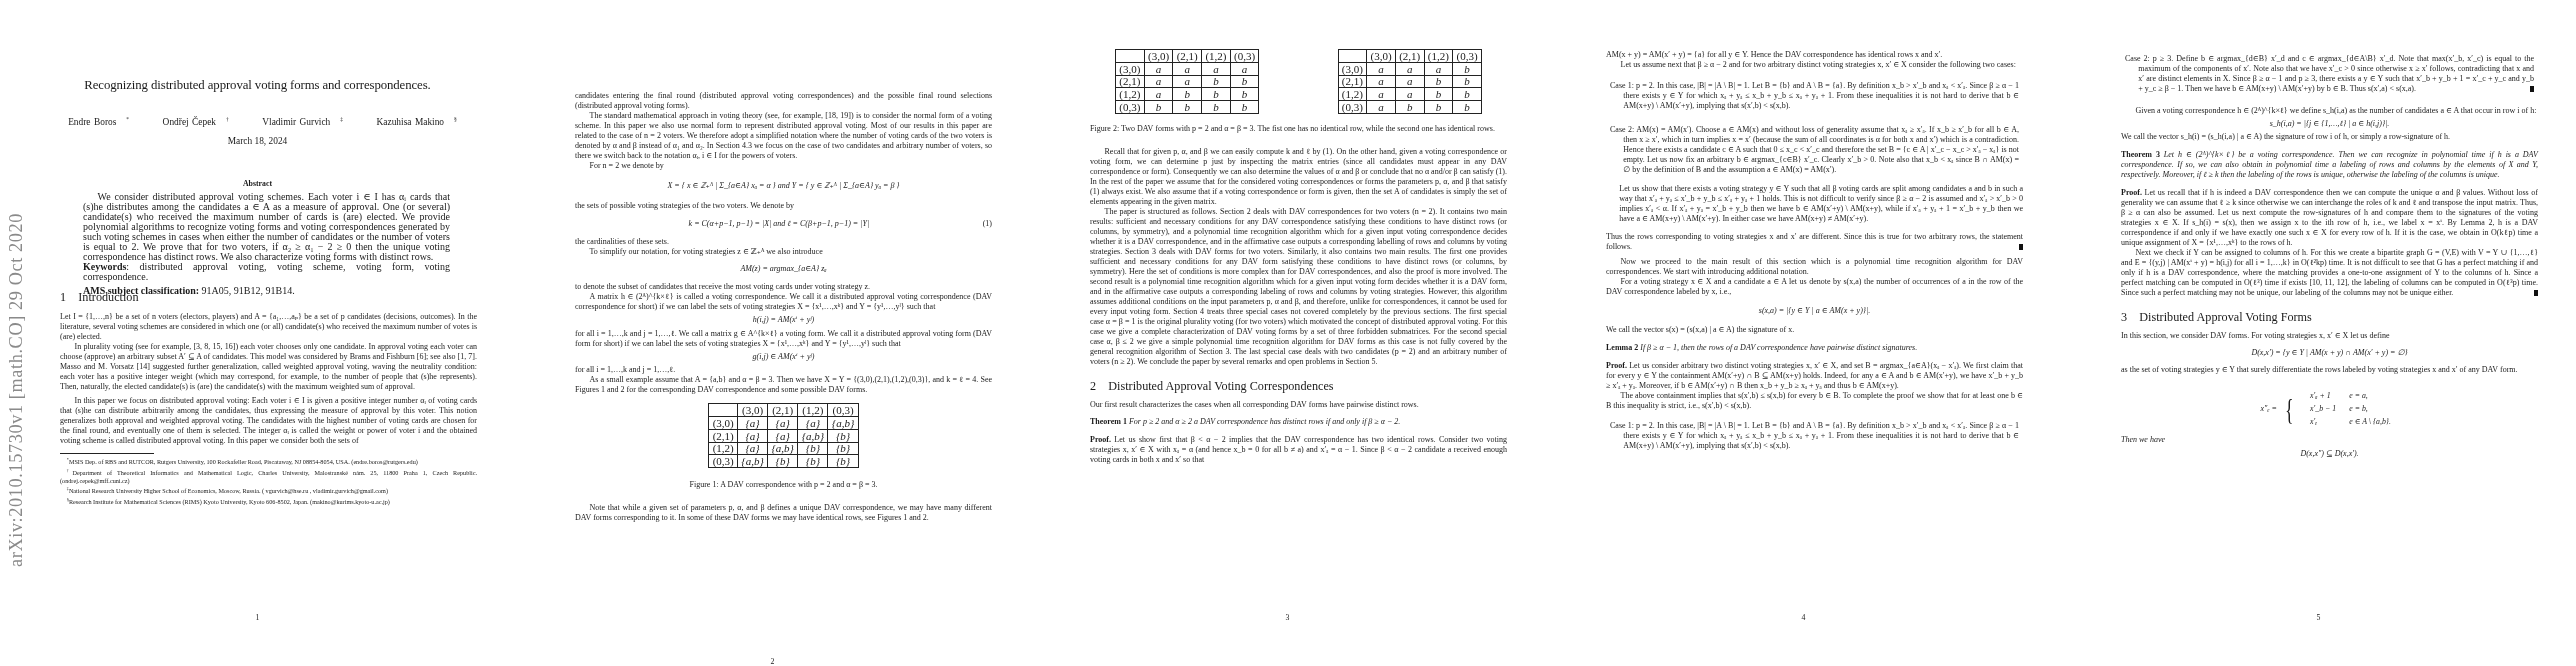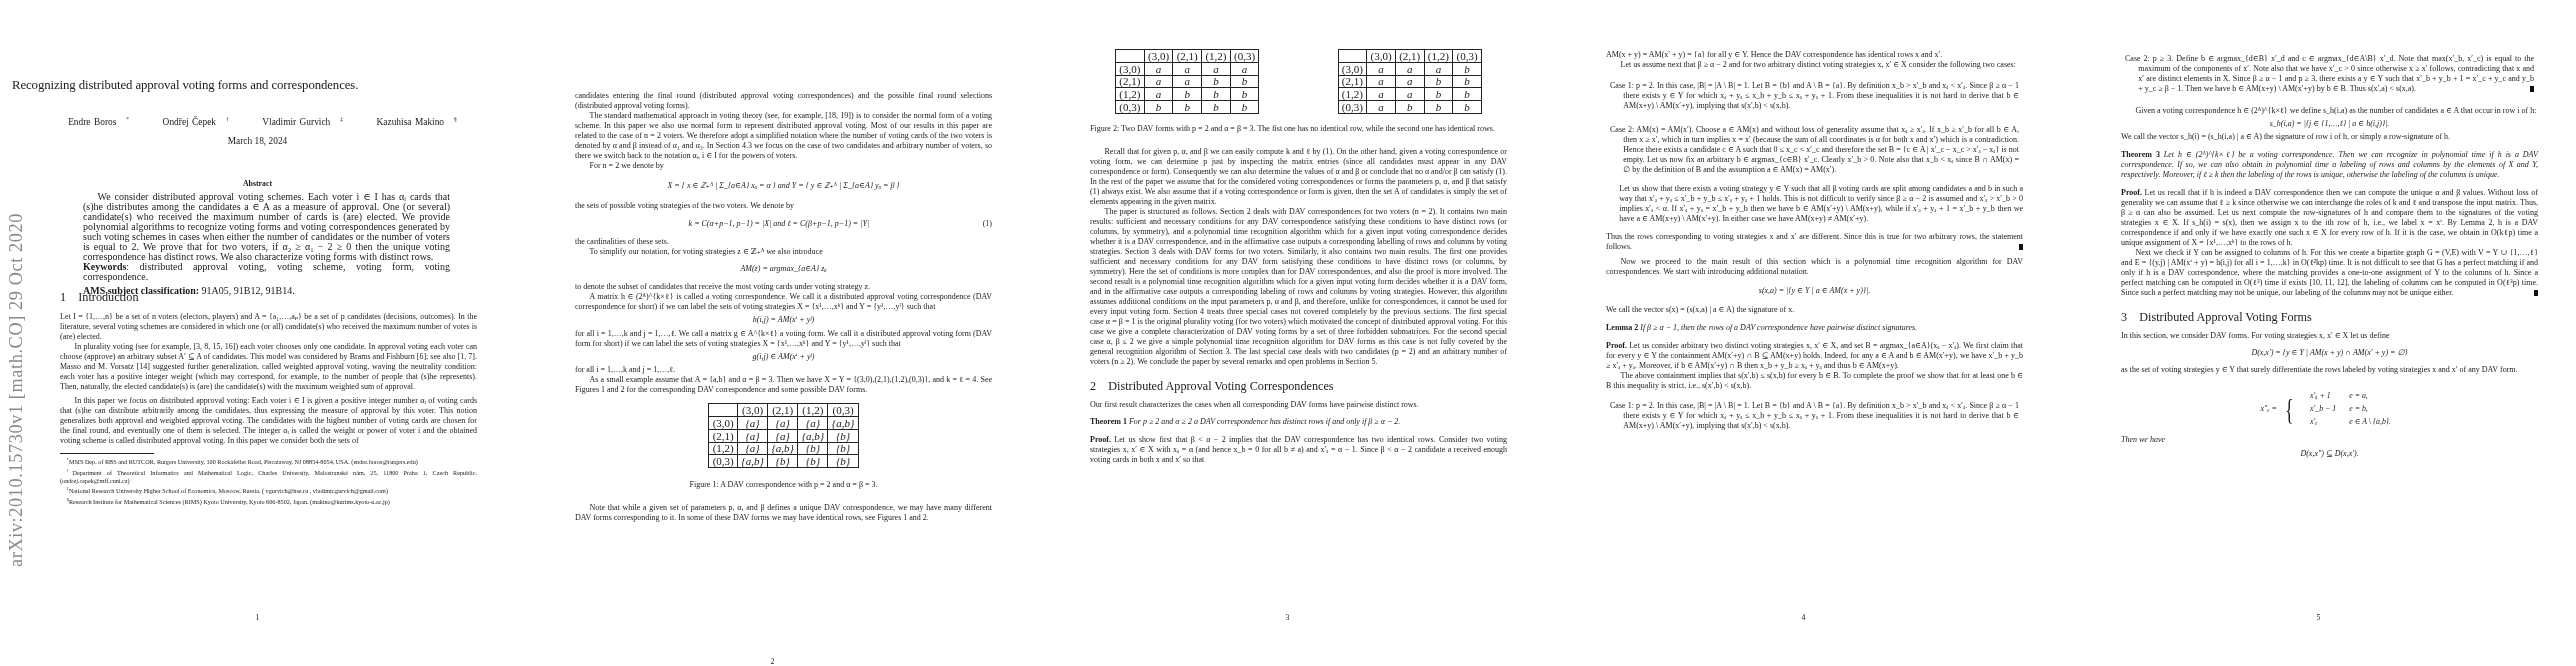--- a/index.html
+++ b/index.html
@@ -5,21 +5,21 @@
   html, body { margin:0; padding:0; background:#ffffff; }
   body { width:2576px; height:667px; position:relative; overflow:hidden;
          font-family:"Liberation Serif","DejaVu Serif",serif; color:#1a1a1a; }
   .page { position:absolute; top:0; width:515px; height:667px; background:#fff; }
   .p1 { left:0; } .p2 { left:515px;margin-top:44px; } .p3 { left:1030px; } .p4 { left:1546px; } .p5 { left:2061px; }
   .txt { position:absolute; left:60px; width:417px; font-size:8px; line-height:10px; text-align:justify; }
   .para { margin:0; text-indent:14.5px; }
   .noind { text-indent:0; }
   .gap { height:4.4px; }
   .pnum { position:absolute; top:613px; left:0; width:515px; text-align:center; font-size:7.8px; }
-  .title { position:absolute; top:78px; left:12px; width:515px; text-align:left; font-size:12.8px; letter-spacing:-0.1px; }
+  .title { position:absolute; top:78px; left:0; width:515px; text-align:center; font-size:12.8px; letter-spacing:-0.1px; }
   .authors { position:absolute; top:116px; left:0; width:515px; text-align:center; font-size:9.4px; word-spacing:1.1px; }
   .authors span { margin:0 10px; }
   .authors sup { font-size:5.6px; }
   .date { position:absolute; top:136px; left:0; width:515px; text-align:center; font-size:9.4px; }
   .abs-h { position:absolute; top:179px; left:0; width:515px; text-align:center; font-size:7.8px; font-weight:bold; }
   .abs { position:absolute; top:192px; left:83px; width:367px; font-size:10px; line-height:10px; text-align:justify; }
   .h1 { font-size:12.2px; font-weight:normal; margin:0; }
   .h1 .num { margin-right:12.2px; }
   .stamp { position:absolute; left:5.6px; top:567px; transform-origin:0 0; transform:rotate(-90deg);
            font-size:18.3px; color:#8a8a8a; white-space:nowrap; letter-spacing:0.6px;
@@ -252,20 +252,21 @@
     <div style="height:6.7px"></div>
     <p class="case">Case 1: p = 2. In this case, |B| = |A \ B| = 1. Let B = {b} and A \ B = {a}. By definition x_b &gt; x′_b and xₐ &lt; x′ₐ. Since β ≥ α − 1 there exists y ∈ Y for which xₐ + yₐ ≤ x_b + y_b ≤ xₐ + yₐ + 1. From these inequalities it is not hard to derive that b ∈ AM(x+y) \ AM(x′+y), implying that s(x′,b) &lt; s(x,b).</p>
     <div style="height:6.7px"></div>
     <p class="case">Case 2: AM(x) = AM(x′). Choose a ∈ AM(x) and without loss of generality assume that xₐ ≥ x′ₐ. If x_b ≥ x′_b for all b ∈ A, then x ≥ x′, which in turn implies x = x′ (because the sum of all coordinates is α for both x and x′) which is a contradiction. Hence there exists a candidate c ∈ A such that 0 ≤ x_c &lt; x′_c and therefore the set B = {c ∈ A | x′_c − x_c &gt; x′ₐ − xₐ} is not empty. Let us now fix an arbitrary b ∈ argmax_{c∈B} x′_c. Clearly x′_b &gt; 0. Note also that x_b &lt; xₐ since B ∩ AM(x) = ∅ by the definition of B and the assumption a ∈ AM(x) = AM(x′).</p>
     <div class="gap"></div>
     <p class="para" style="margin-left:13.3px; text-indent:0;">Let us show that there exists a voting strategy y ∈ Y such that all β voting cards are split among candidates a and b in such a way that x′ₐ + yₐ ≤ x′_b + y_b ≤ x′ₐ + yₐ + 1 holds. This is not difficult to verify since β ≥ α − 2 is assumed and x′ₐ &gt; x′_b &gt; 0 implies x′ₐ &lt; α. If x′ₐ + yₐ = x′_b + y_b then we have b ∈ AM(x′+y) \ AM(x+y), while if x′ₐ + yₐ + 1 = x′_b + y_b then we have a ∈ AM(x+y) \ AM(x′+y). In either case we have AM(x+y) ≠ AM(x′+y).</p>
     <div style="height:7.8px"></div>
     <p class="para noind"><span>Thus the rows corresponding to voting strategies x and x′ are different. Since this is true for two arbitrary rows, the statement follows.</span><span class="qed"></span></p>
     <div style="height:5.6px"></div>
     <p class="para">Now we proceed to the main result of this section which is a polynomial time recognition algorithm for DAV correspondences. We start with introducing additional notation.</p>
+    <p class="para">For a voting strategy x ∈ X and a candidate a ∈ A let us denote by s(x,a) the number of occurrences of a in the row of the DAV correspondence labeled by x, i.e.,</p>
     <div class="eq" style="margin:9px 0;">s(x,a) = |{y ∈ Y | a ∈ AM(x + y)}|.</div>
     <p class="para noind">We call the vector s(x) = (s(x,a) | a ∈ A) the signature of x.</p>
     <div style="height:7.8px"></div>
     <p class="para noind"><span class="b">Lemma 2</span> <span class="i">If β ≥ α − 1, then the rows of a DAV correspondence have pairwise distinct signatures.</span></p>
     <div style="height:7.8px"></div>
     <p class="para noind"><span class="b">Proof.</span> <span>Let us consider arbitrary two distinct voting strategies x, x′ ∈ X, and set B = argmax_{a∈A}(xₐ − x′ₐ). We first claim that for every y ∈ Y the containment AM(x′+y) ∩ B ⊆ AM(x+y) holds. Indeed, for any a ∈ A and b ∈ AM(x′+y), we have x′_b + y_b ≥ x′ₐ + yₐ. Moreover, if b ∈ AM(x′+y) ∩ B then x_b + y_b ≥ xₐ + yₐ and thus b ∈ AM(x+y).</span></p>
     <p class="para">The above containment implies that s(x′,b) ≤ s(x,b) for every b ∈ B. To complete the proof we show that for at least one b ∈ B this inequality is strict, i.e., s(x′,b) &lt; s(x,b).</p>
     <div style="height:6.7px"></div>
     <p class="case">Case 1: p = 2. In this case, |B| = |A \ B| = 1. Let B = {b} and A \ B = {a}. By definition x_b &gt; x′_b and xₐ &lt; x′ₐ. Since β ≥ α − 1 there exists y ∈ Y for which xₐ + yₐ ≤ x_b + y_b ≤ xₐ + yₐ + 1. From these inequalities it is not hard to derive that b ∈ AM(x+y) \ AM(x′+y), implying that s(x′,b) &lt; s(x,b).</p>
   </div>

